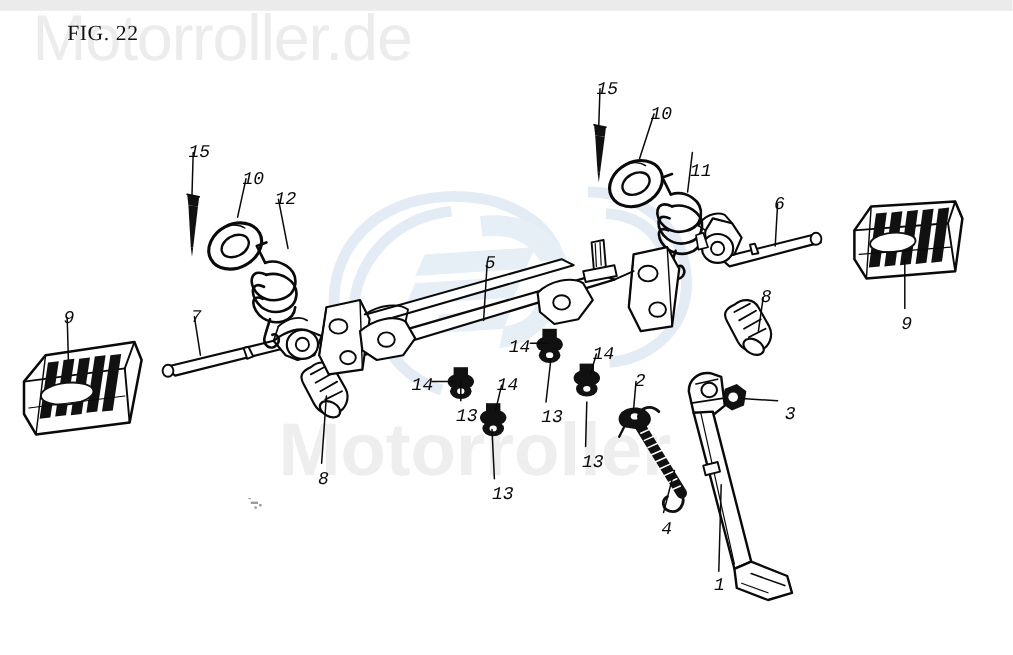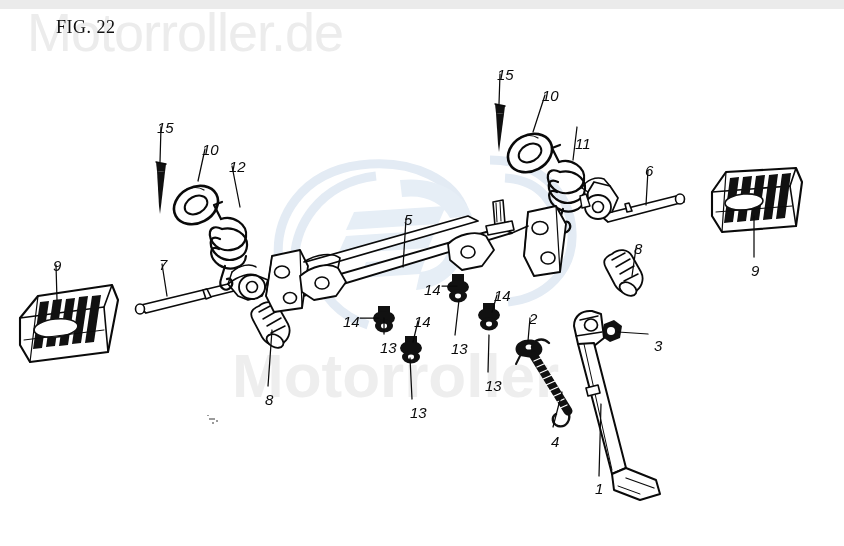--- a/index.html
+++ b/index.html
@@ -64,21 +64,21 @@
   .drawing {
     position: absolute;
     left: 0; top: 0;
     width: 844px; height: 546px;
   }
   
   .label {
     position: absolute;
     font-size: 15px;
     color: #0a0a0a;
-    font-family: Liberation Sans, sans-serif;
+    font-family: Liberation Mono, monospace;
     font-style: italic;
     line-height: 1;
     user-select: none;
   }
   .artifact {
     position: absolute;
     left: 206px; top: 413px;
     width: 18px; height: 14px;
     opacity: .55;
   }

